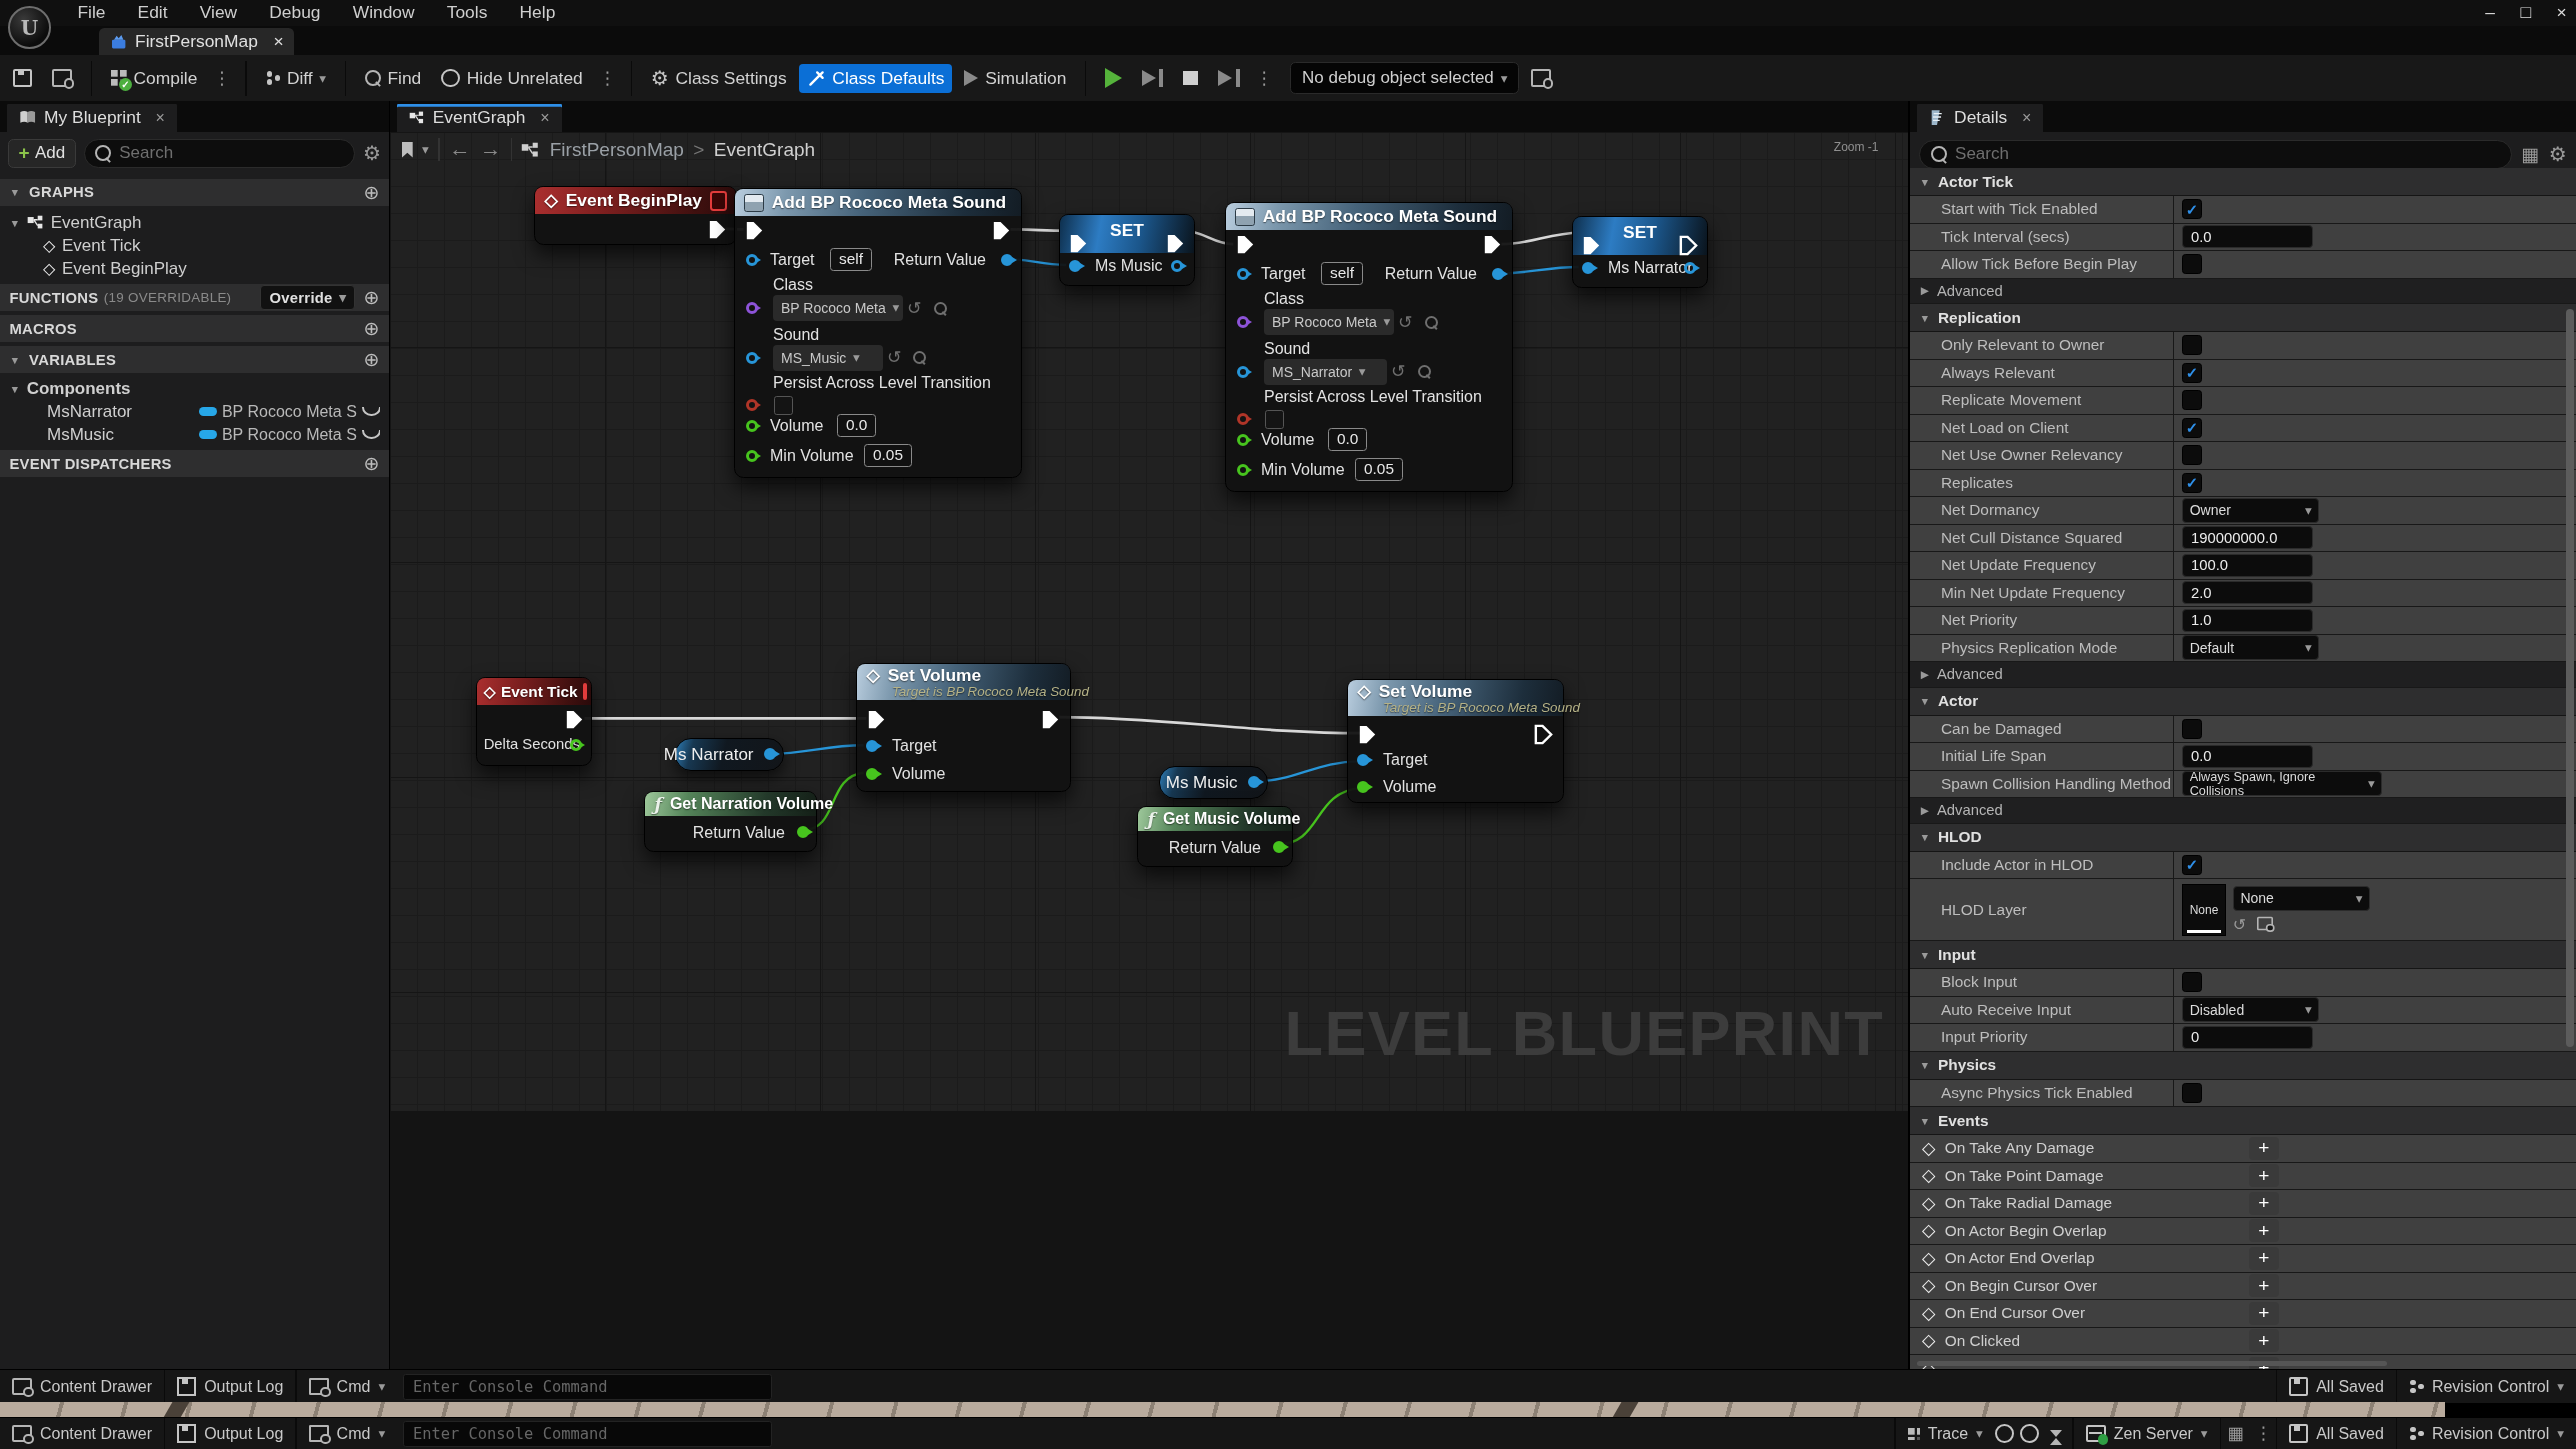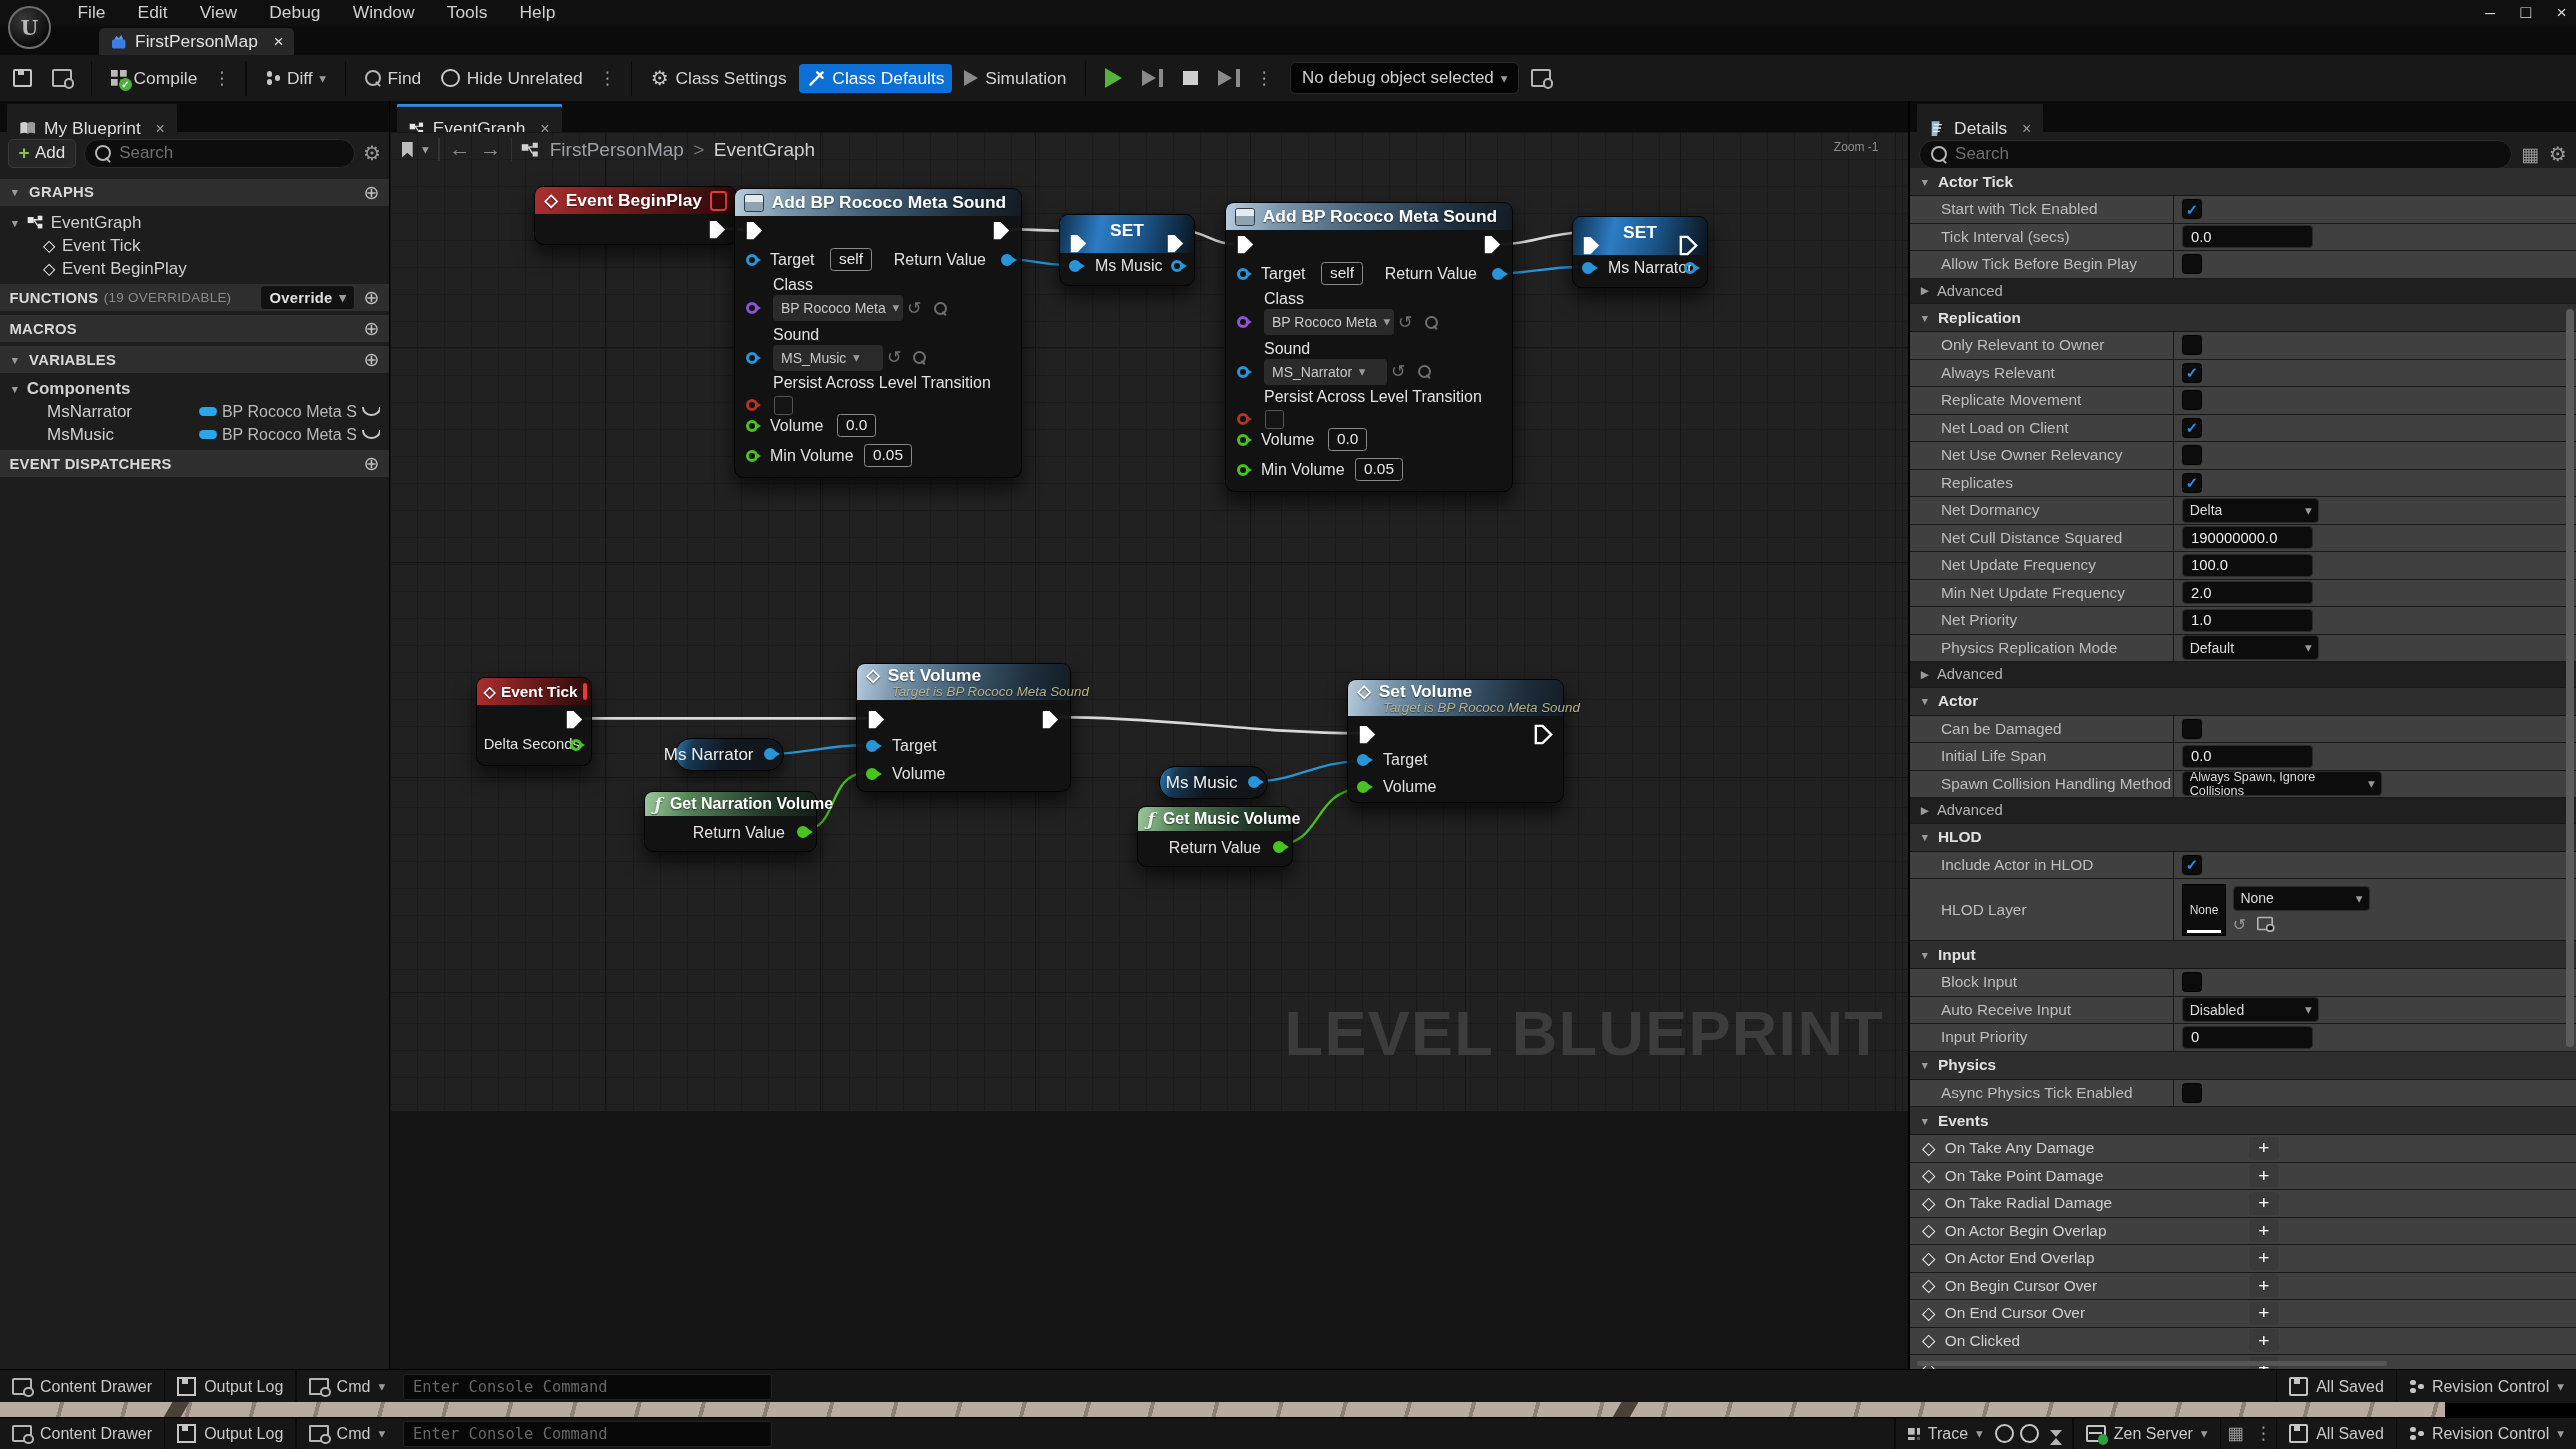--- a/index.html
+++ b/index.html
@@ -45,21 +45,21 @@
     color:#fff;font-size:10px;line-height:13.4px;text-align:center;font-weight:bold;}
   .i-branch{width:14.8px;height:16px;position:relative;display:inline-block;}
   .i-branch::before{content:"";position:absolute;left:1.3px;top:1.3px;width:5.4px;height:5.4px;border-radius:50%;background:#c5c5c5;box-shadow:0 8px 0 #c5c5c5, 8px 4px 0 #c5c5c5;}
   .i-playg{width:0;height:0;border-left:17.4px solid #55b33b;border-top:10px solid transparent;border-bottom:10px solid transparent;display:inline-block;}
   .i-play{width:0;height:0;border-left:14.8px solid #8a8a8a;border-top:8.7px solid transparent;border-bottom:8.7px solid transparent;display:inline-block;}
   .i-bar{width:4px;height:17.4px;background:#8a8a8a;display:inline-block;}
   .i-stop{width:14.8px;height:14.8px;background:#cfcfcf;display:inline-block;}
   
   .panel-tabstrip{background:#0b0b0b;height:31px;}
   .ptab{height:28px;margin-top:2.7px;background:#1d1d1e;display:inline-flex;align-items:center;gap:8px;
-    padding:11px 12px;font-size:17.4px;color:#dedede;border-radius:1.3px 1.3px 0 0;}
+    padding:0 12px;font-size:17.4px;color:#dedede;border-radius:1.3px 1.3px 0 0;}
   .ptab .x{color:#9a9a9a;font-size:16px;margin-left:6.7px;}
   .ptab.active-blue{box-shadow:inset 0 2.7px 0 #2e8fe8;}
   .search-pill{background:#0d0d0d;border:1.3px solid #2b2b2b;border-radius:14.8px;height:27px;display:flex;align-items:center;
     gap:8px;padding:0 10.7px;color:#6f6f6f;font-size:17px;flex:1;}
   
   #left-panel{left:0;top:101px;width:389px;height:1268px;background:#1d1d1e;}
   #lp-toolbar{display:flex;align-items:center;gap:8px;padding:5.4px 8px;height:32px;}
   .add-btn{background:#262626;border:1.3px solid #3a3a3a;border-radius:5.4px;height:27px;display:flex;align-items:center;
     gap:5.4px;padding:0 9.4px;font-size:17px;color:#e0e0e0;}
   .add-btn .plus{color:#8bc34a;font-weight:bold;font-size:19px;}
@@ -722,21 +722,21 @@
       <div class="d-row">
         <div class="d-label">Replicates</div>
         <div class="d-val">
           <span class="cb">✓</span>
         </div>
       </div>
       <div class="d-row">
         <div class="d-label">Net Dormancy</div>
         <div class="d-val">
           <div class="dsel">
-            <span class="grow">Delta</span>
+            <span class="grow">Owner</span>
             <span class="caret">▾</span>
           </div>
         </div>
       </div>
       <div class="d-row">
         <div class="d-label">Net Cull Distance Squared</div>
         <div class="d-val">
           <span class="dfield">190000000.0</span>
         </div>
       </div>

